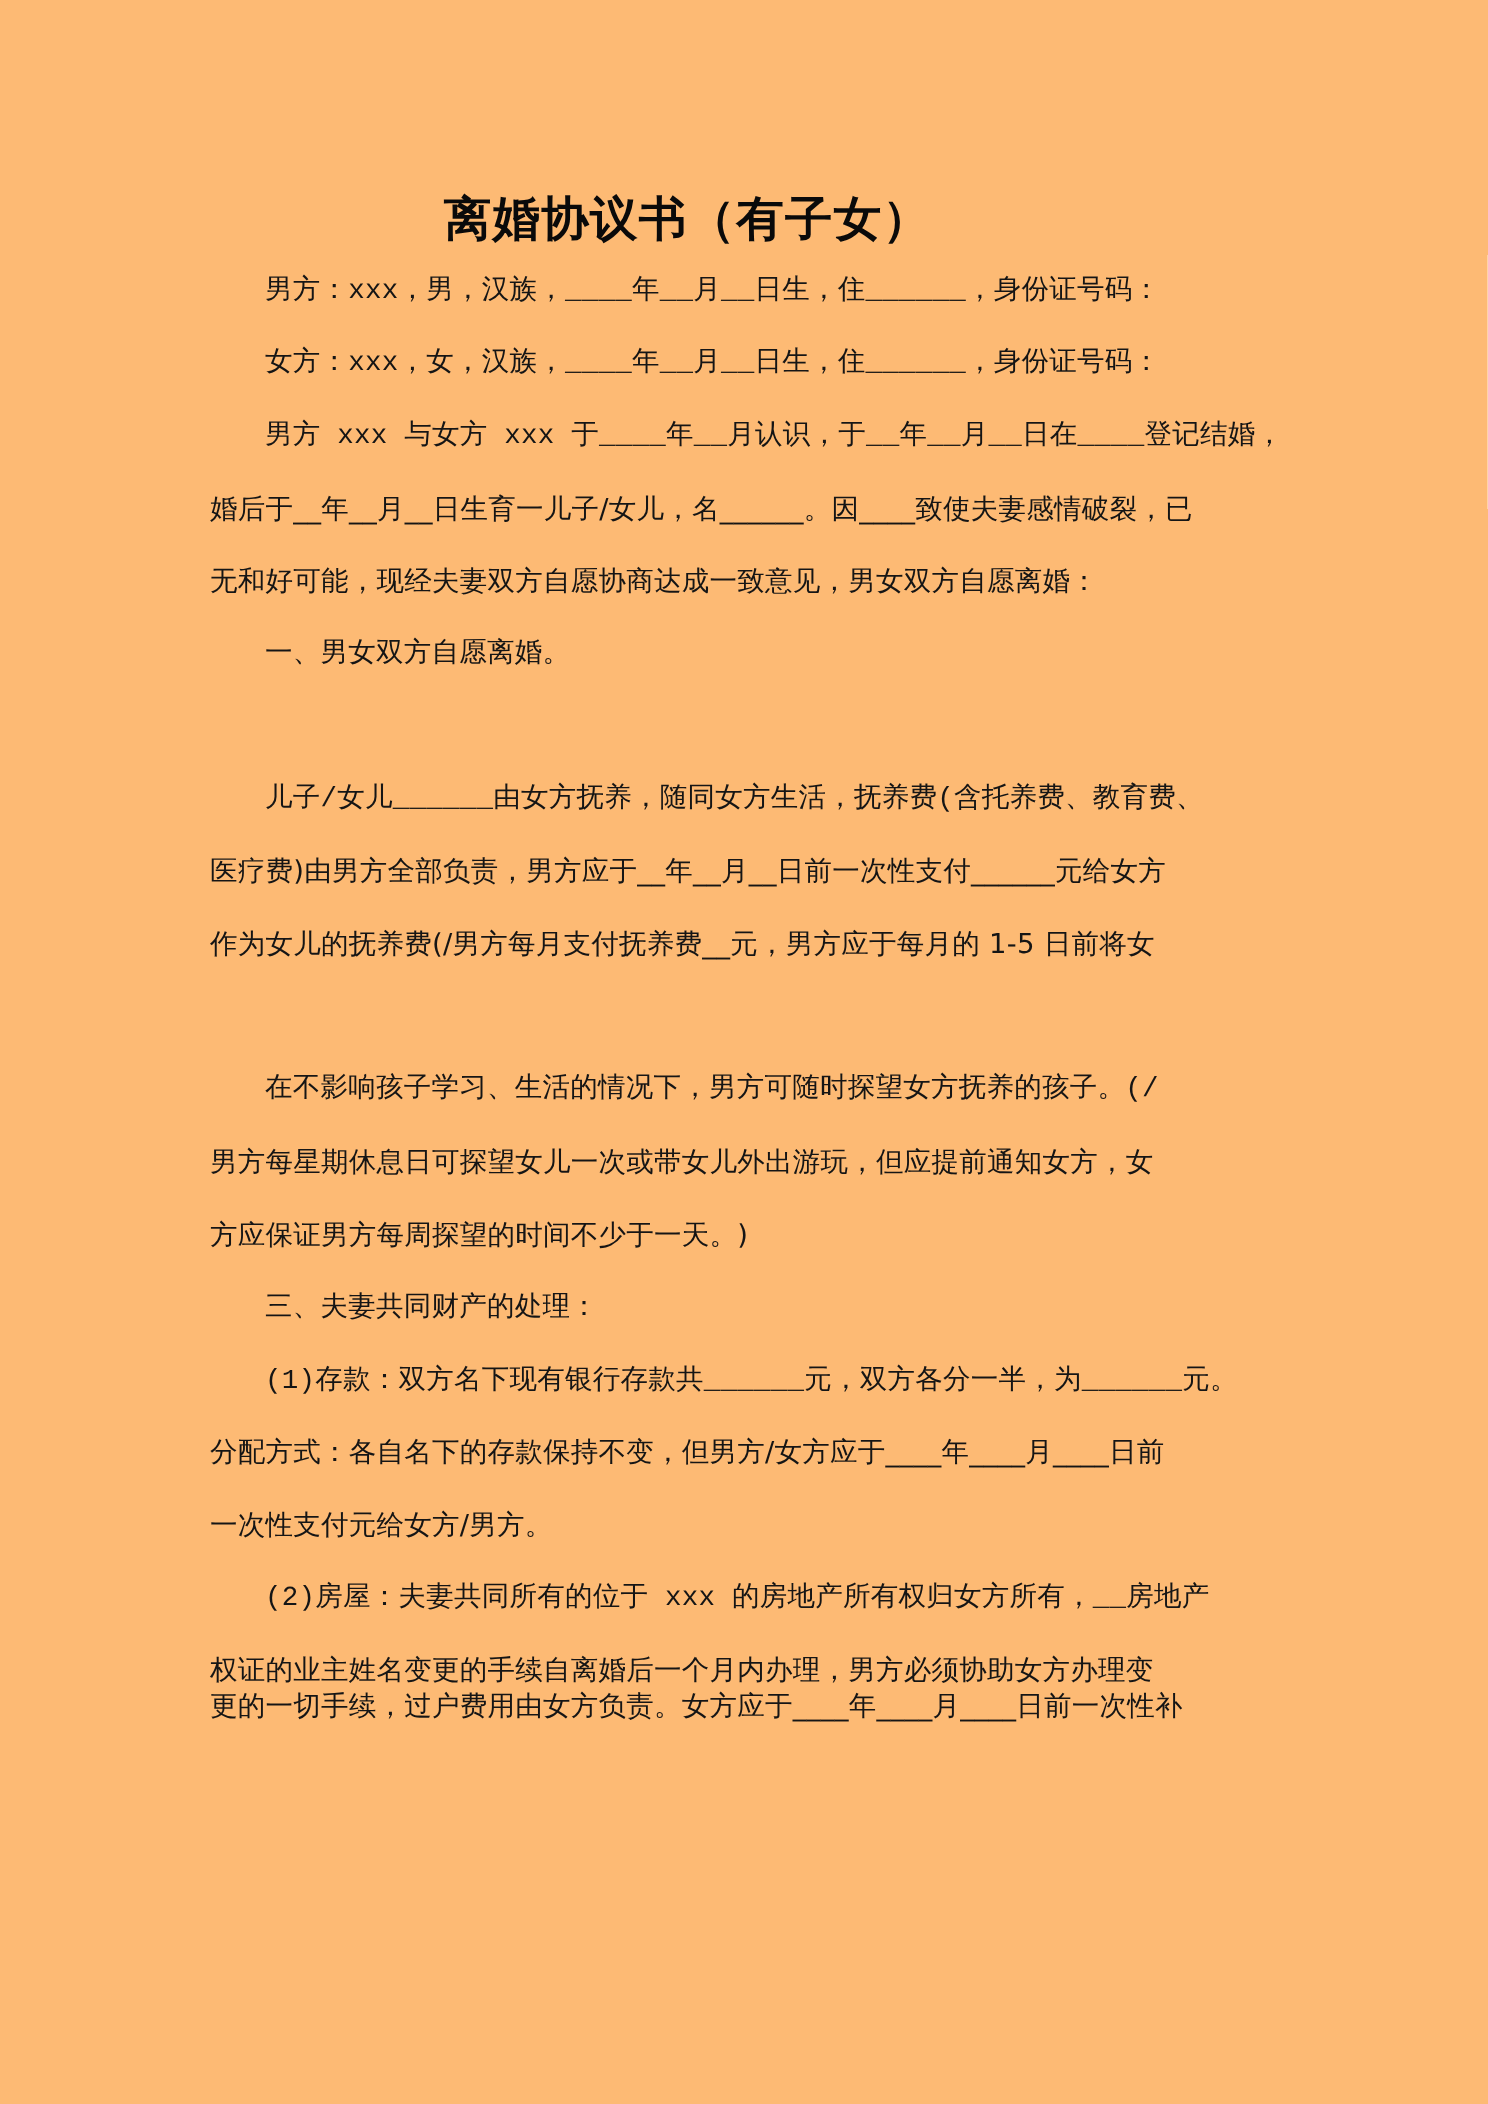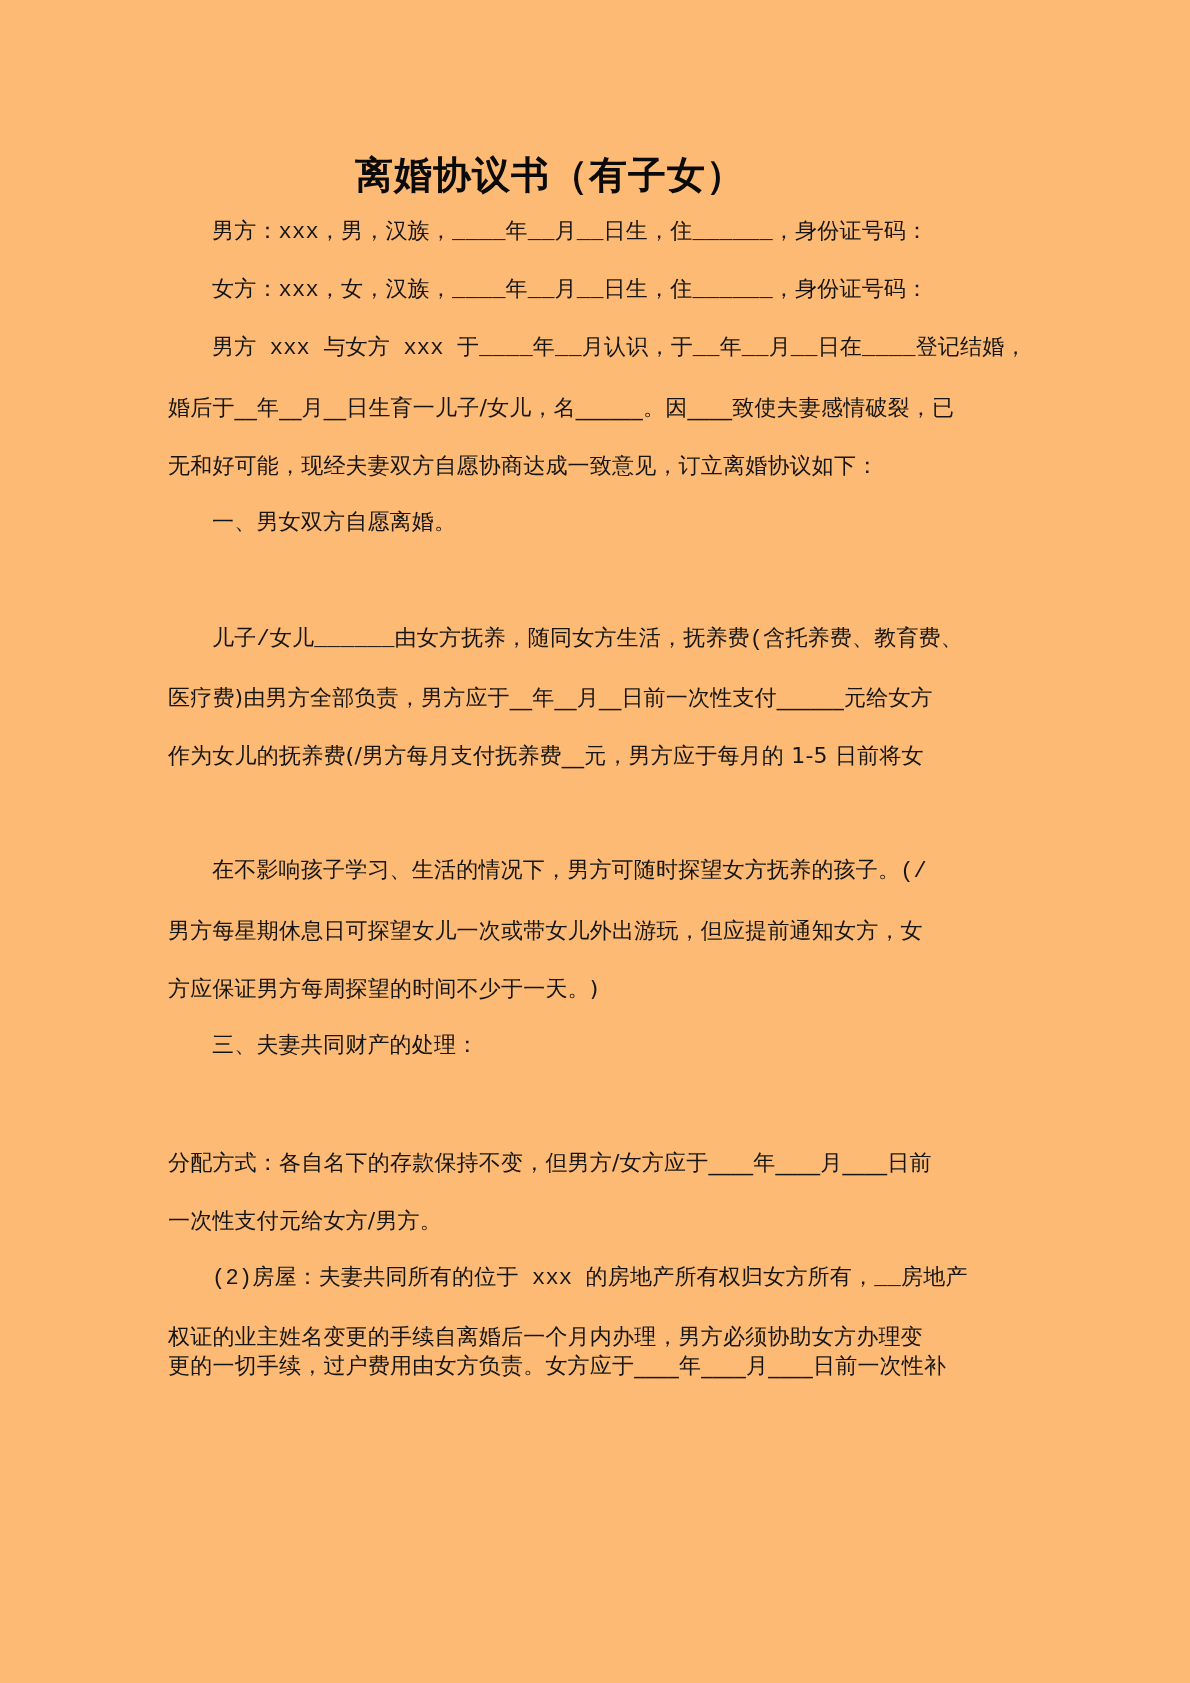--- a/index.html
+++ b/index.html
@@ -52,27 +52,28 @@
 </head>
 <body>
 
 <div class="page">
   <div class="title">离婚协议书（有子女）</div>
 
   <div class="line indent" style="top:218px">男方：xxx，男，汉族，____年__月__日生，住______，身份证号码：</div>
   <div class="line indent" style="top:276px">女方：xxx，女，汉族，____年__月__日生，住______，身份证号码：</div>
   <div class="line indent" style="top:334px">男方 xxx 与女方 xxx 于____年__月认识，于__年__月__日在____登记结婚，</div>
   <div class="line" style="top:393px">婚后于__年__月__日生育一儿子/女儿，名______。因____致使夫妻感情破裂，已</div>
-  <div class="line" style="top:451px">无和好可能，现经夫妻双方自愿协商达成一致意见，订立离婚协议如下：</div>
+  <div class="line" style="top:451px">无和好可能，现经夫妻双方自愿协商达成一致意见，男女双方自愿离婚：</div>
   <div class="line indent" style="top:509px">一、男女双方自愿离婚。</div>
   <div class="line indent" style="top:625px">儿子/女儿______由女方抚养，随同女方生活，抚养费(含托养费、教育费、</div>
   <div class="line" style="top:683px">医疗费)由男方全部负责，男方应于__年__月__日前一次性支付______元给女方</div>
   <div class="line" style="top:741px">作为女儿的抚养费(/男方每月支付抚养费__元，男方应于每月的 1-5 日前将女</div>
   <div class="line indent" style="top:857px">在不影响孩子学习、生活的情况下，男方可随时探望女方抚养的孩子。(/</div>
   <div class="line" style="top:916px">男方每星期休息日可探望女儿一次或带女儿外出游玩，但应提前通知女方，女</div>
   <div class="line" style="top:974px">方应保证男方每周探望的时间不少于一天。)</div>
   <div class="line indent" style="top:1032px">三、夫妻共同财产的处理：</div>
+  <div class="line indent" style="top:1090px">(1)存款：双方名下现有银行存款共______元，双方各分一半，为______元。</div>
   <div class="line" style="top:1148px">分配方式：各自名下的存款保持不变，但男方/女方应于____年____月____日前</div>
   <div class="line" style="top:1206px">一次性支付元给女方/男方。</div>
   <div class="line indent" style="top:1264px">(2)房屋：夫妻共同所有的位于 xxx 的房地产所有权归女方所有，__房地产</div>
   <div class="line" style="top:1322px">权证的业主姓名变更的手续自离婚后一个月内办理，男方必须协助女方办理变</div>
   <div class="line" style="top:1351px">更的一切手续，过户费用由女方负责。女方应于____年____月____日前一次性补</div>
 </div>
 
 </body></html>

